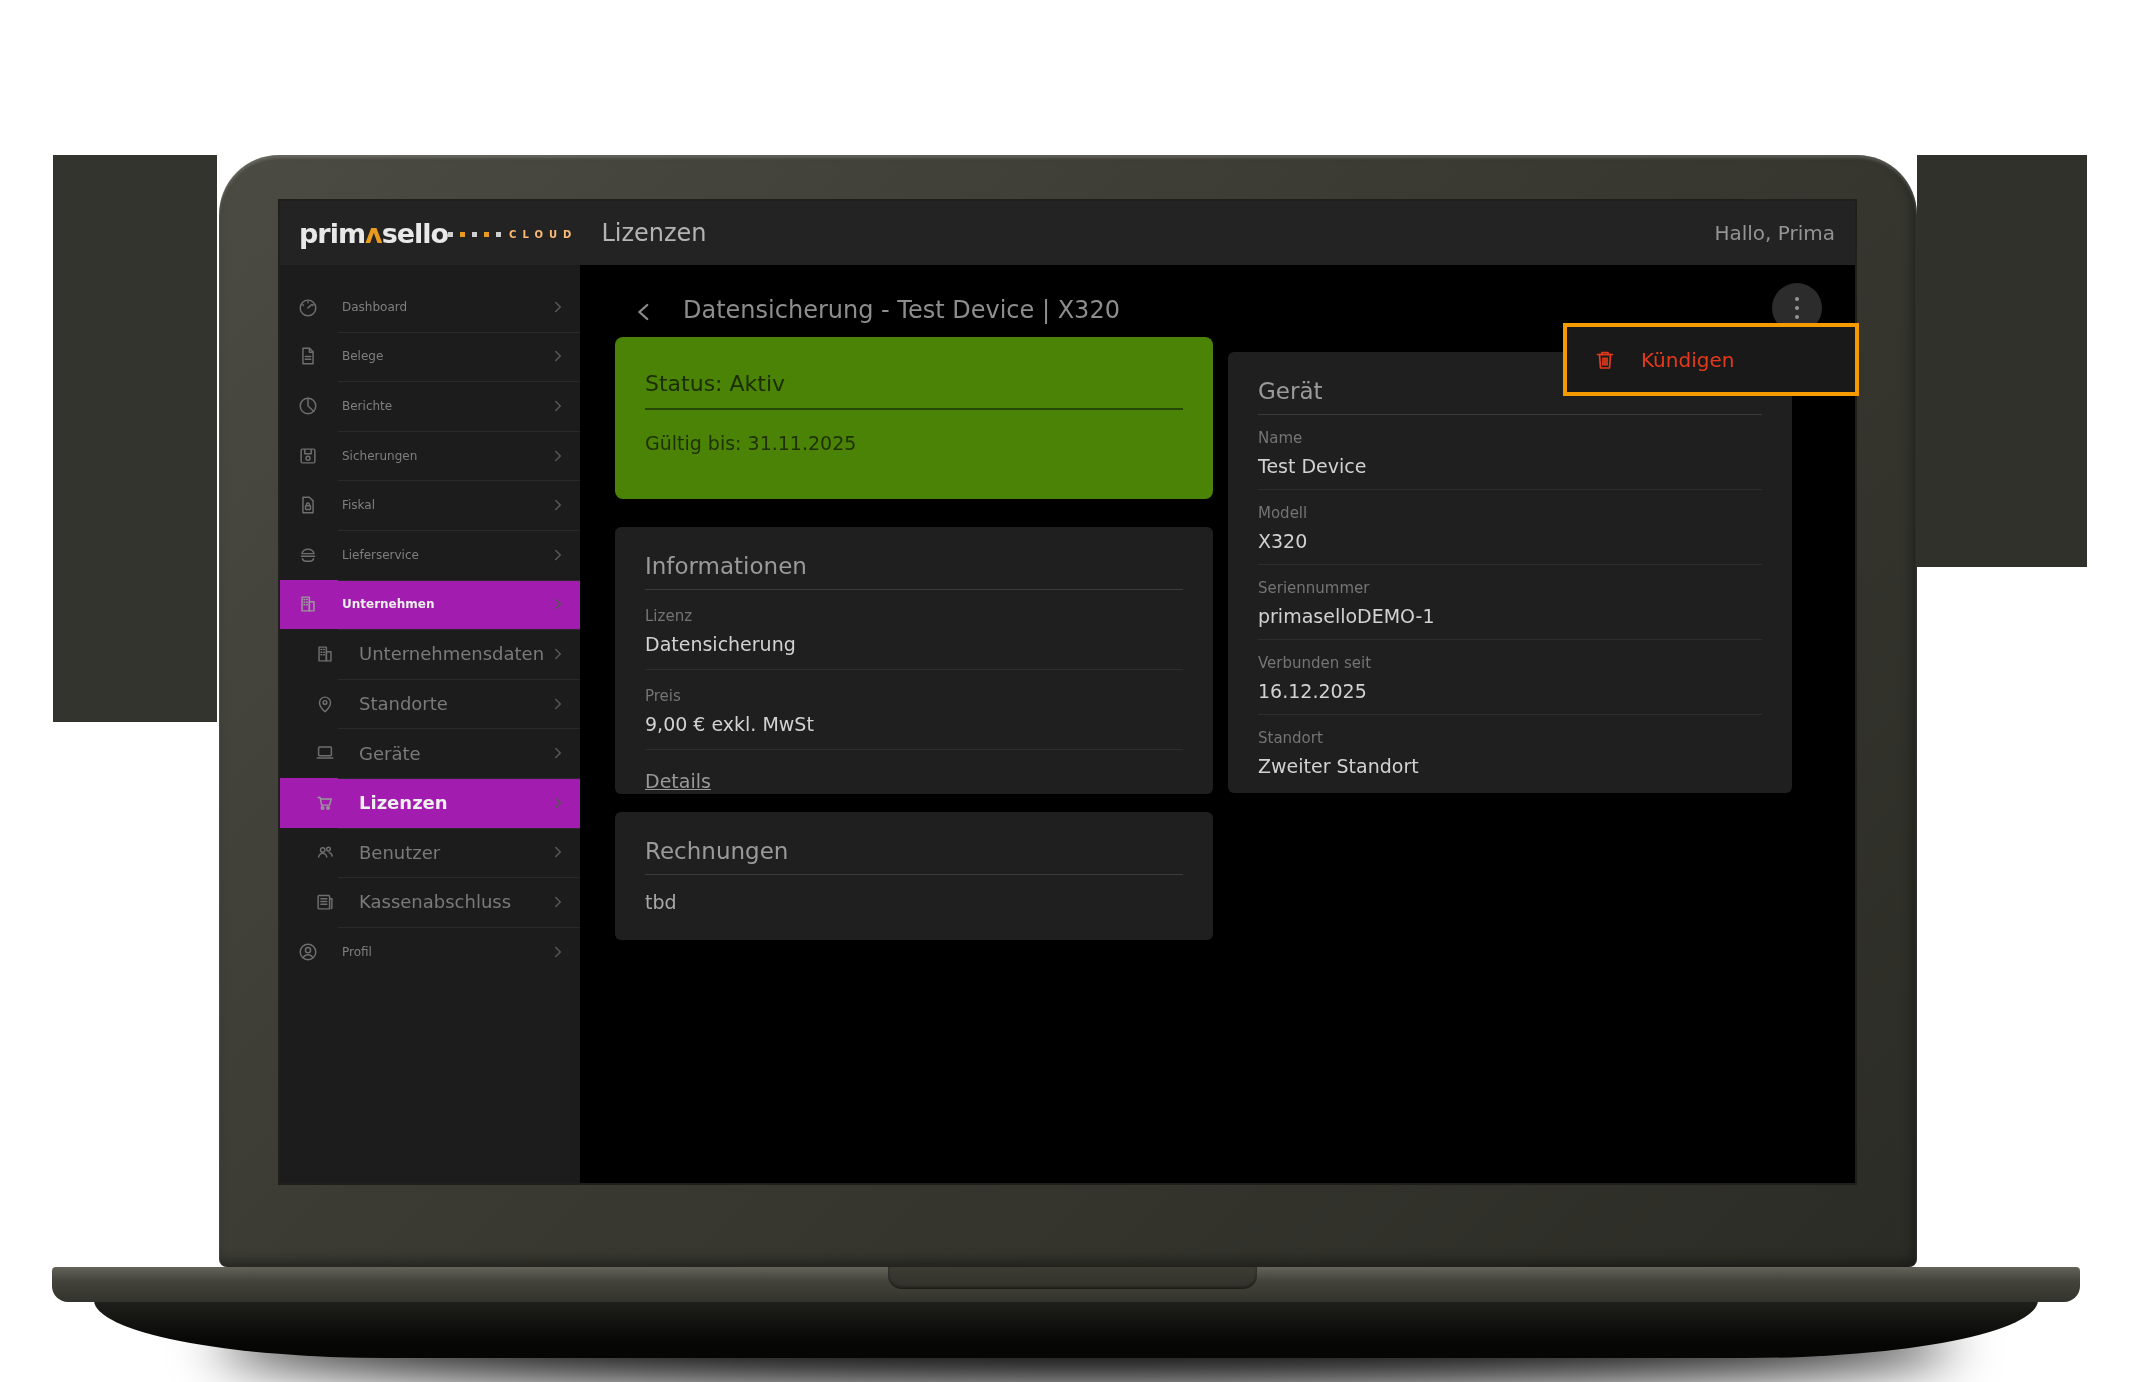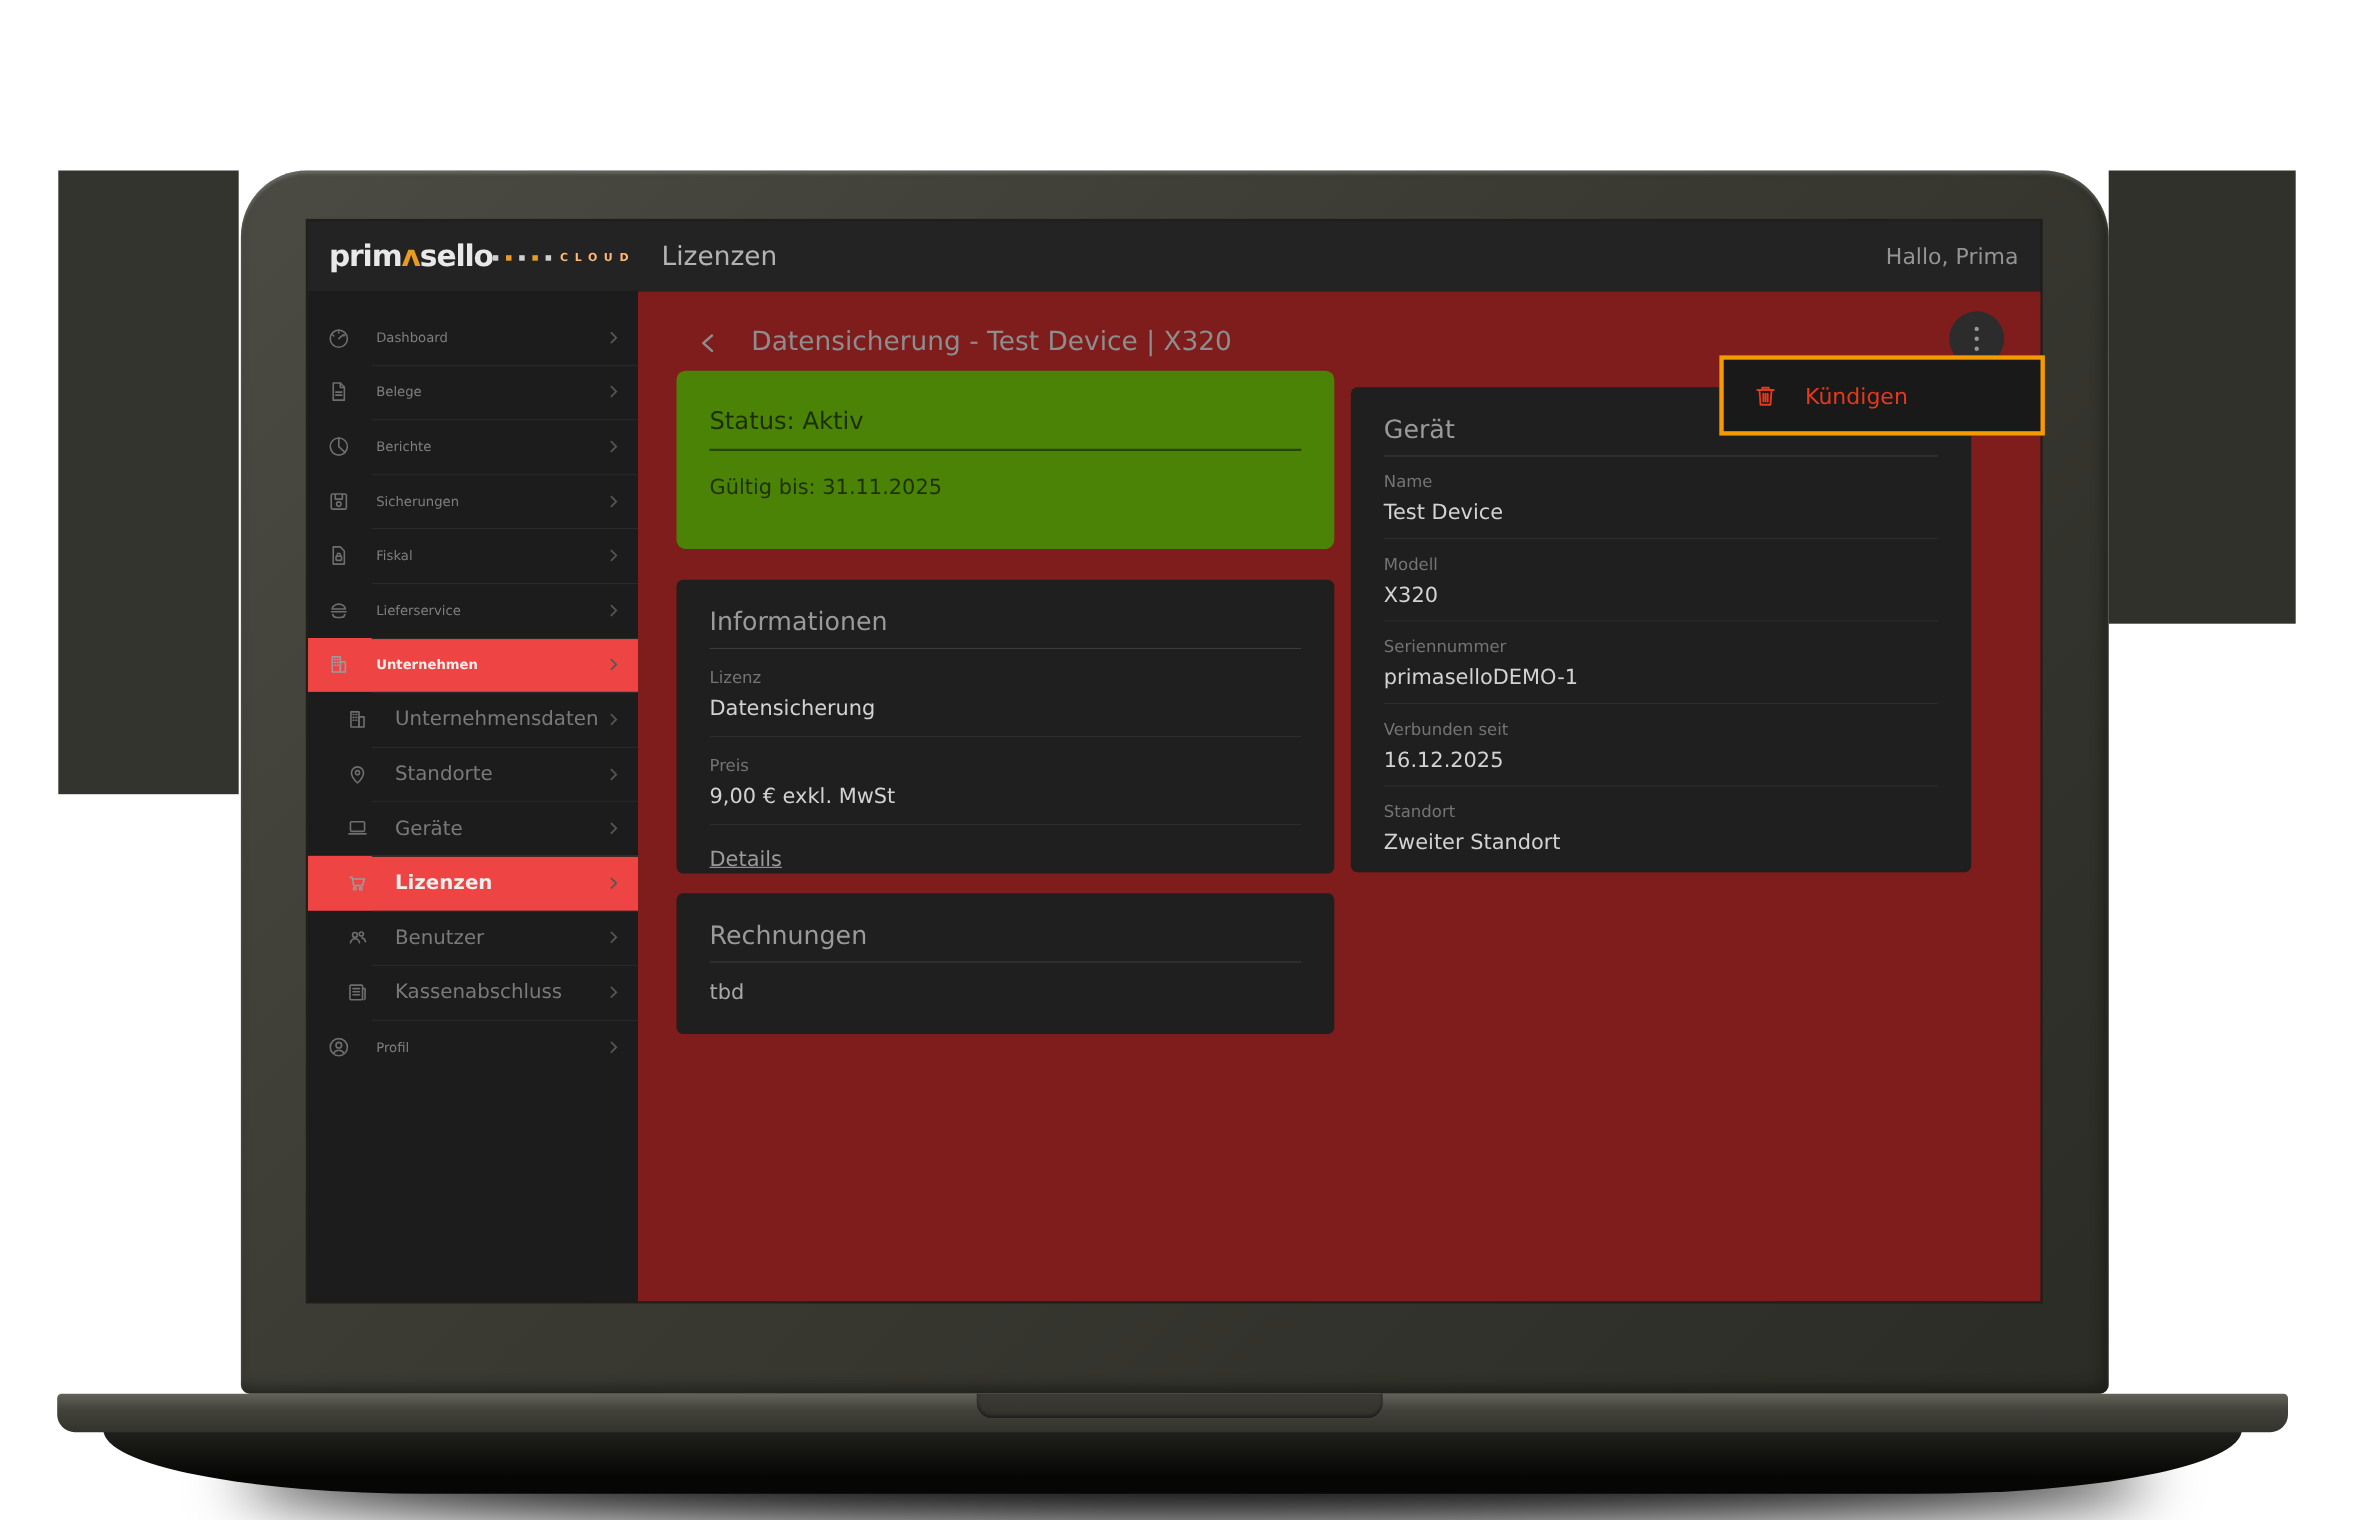--- a/index.html
+++ b/index.html
@@ -45,30 +45,30 @@
   .app-title{margin-left:24px;font-size:24px;color:#b3b3b3;}
   .greeting{margin-left:auto;margin-right:20px;font-size:20px;color:#949494;}
 
   .app-body{flex:1;display:flex;min-height:0;}
 
   
   .sidebar{width:300px;flex:none;background:#1c1c1c;padding-top:17px;box-sizing:border-box;}
   .sb-item{position:relative;height:49.6px;display:flex;align-items:center;padding-left:16px;box-sizing:border-box;cursor:pointer;}
   .sb-item + .sb-item::before{content:"";position:absolute;left:58px;right:0;top:0;height:1px;background:#2a2a2a;}
   .sb-item.sub{padding-left:33px;}
-  .sb-item.active{background:#ef4444;}
+  .sb-item.active{background:#a21caf;}
   .sb-ic{width:24px;height:24px;color:#6e6e6e;margin-right:22px;flex:none;display:flex;align-items:center;justify-content:center;}
   .sb-item.active .sb-ic{color:#9a9a9a;}
   .sb-label{font-size:12px;color:#7f7f7f;white-space:nowrap;}
   .sb-item.sub .sb-label{font-size:18px;color:#7a7a7a;}
   .sb-item.active .sb-label{color:#efefef;font-weight:bold;}
   .sb-chev{margin-left:auto;margin-right:14px;color:#565656;display:flex;}
 
   
-  .main{flex:1;position:relative;background:#7f1d1d;}
+  .main{flex:1;position:relative;background:#000000;}
   .back-btn{position:absolute;left:46px;top:29px;width:36px;height:36px;color:#8d8d8d;
             display:flex;align-items:center;justify-content:center;cursor:pointer;}
   .heading{position:absolute;left:103px;top:31px;font-size:24px;color:#8d8d8d;white-space:nowrap;}
   .kebab{position:absolute;left:1192px;top:18px;width:50px;height:50px;border-radius:50%;
          background:#2c2c2c;display:flex;flex-direction:column;align-items:center;justify-content:center;gap:5px;cursor:pointer;}
   .kebab i{width:4px;height:4px;border-radius:50%;background:#969696;display:block;}
 
   .popup{position:absolute;left:983px;top:58px;width:262px;height:65px;z-index:6;
          border:4px solid #f59b00;background:#191919;display:flex;align-items:center;
          padding-left:26px;gap:24px;box-sizing:content-box;cursor:pointer;}

